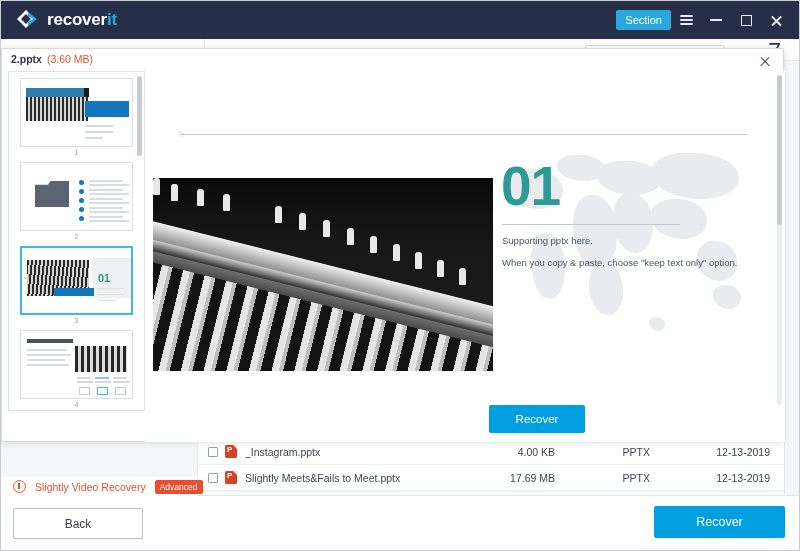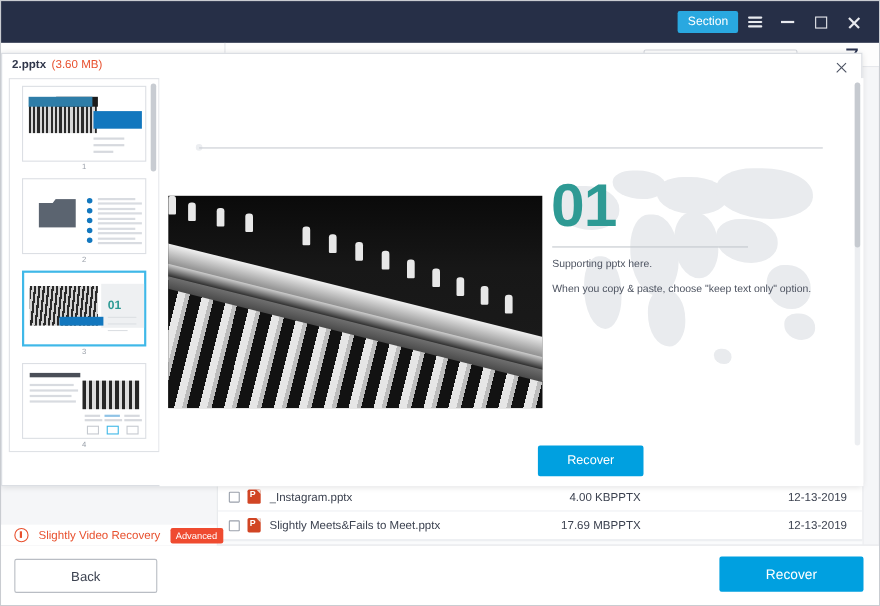--- a/index.html
+++ b/index.html
@@ -104,21 +104,21 @@
     content: "P"; position: absolute; left: 2px; top: 0px;
     font-size: 8px; color: #fff; font-weight: bold;
     font-family: "Liberation Sans", sans-serif;
   }
   .pptx-ico::before {
     content:""; position:absolute; right:0; top:0;
     border-left:4px solid transparent; border-top:4px solid #f0dfda;
   }
   .f-name  { margin-left: 8px; width: 230px; overflow: hidden; white-space: nowrap; }
   .f-size  { width: 80px; text-align: right; }
-  .f-type  { width: 95px; text-align: left; }
+  .f-type  { width: 95px; text-align: right; }
   .f-date  { width: 120px; text-align: right; }
   .list-footer {
     height: 20px; display: flex; align-items: center; padding-left: 10px;
     font-size: 10px; color: #8b9099; background: #fafbfc;
     border-top: 1px solid #eceef1;
   }
   .view-toggles {
     margin-left: auto; display: flex; align-items: center;
     gap: 9px; padding-right: 10px;
   }
@@ -345,20 +345,30 @@
     border: none; border-radius: 2px; font-size: 11.5px; cursor: pointer;
     font-family: "Liberation Sans", sans-serif;
   }
 </style>
 </head>
 <body>
 
 <div id="app">
 
   <div class="titlebar">
+    <div class="logo-wrap">
+      <span class="logo-mark">
+        <svg width="24" height="24" viewBox="0 0 24 24">
+          <polygon points="11,2 20,11 11,20 2,11" fill="#ffffff"></polygon>
+          <polygon points="11,6 16,11 11,16 6,11" fill="#262f47"></polygon>
+          <polygon points="13,4 22,11 13,18 13,14 18,11 13,8" fill="#29a8e0"></polygon>
+        </svg>
+      </span>
+      <span class="logo-text"><span>recover</span><span class="it">it</span></span>
+    </div>
     <div class="tb-right">
       <button class="account-btn">Section</button>
       <div class="tb-icon">
         <span class="hamb">
             <span></span>
             <span></span>
             <span></span>
           </span>
       </div>
       <div class="tb-icon">

